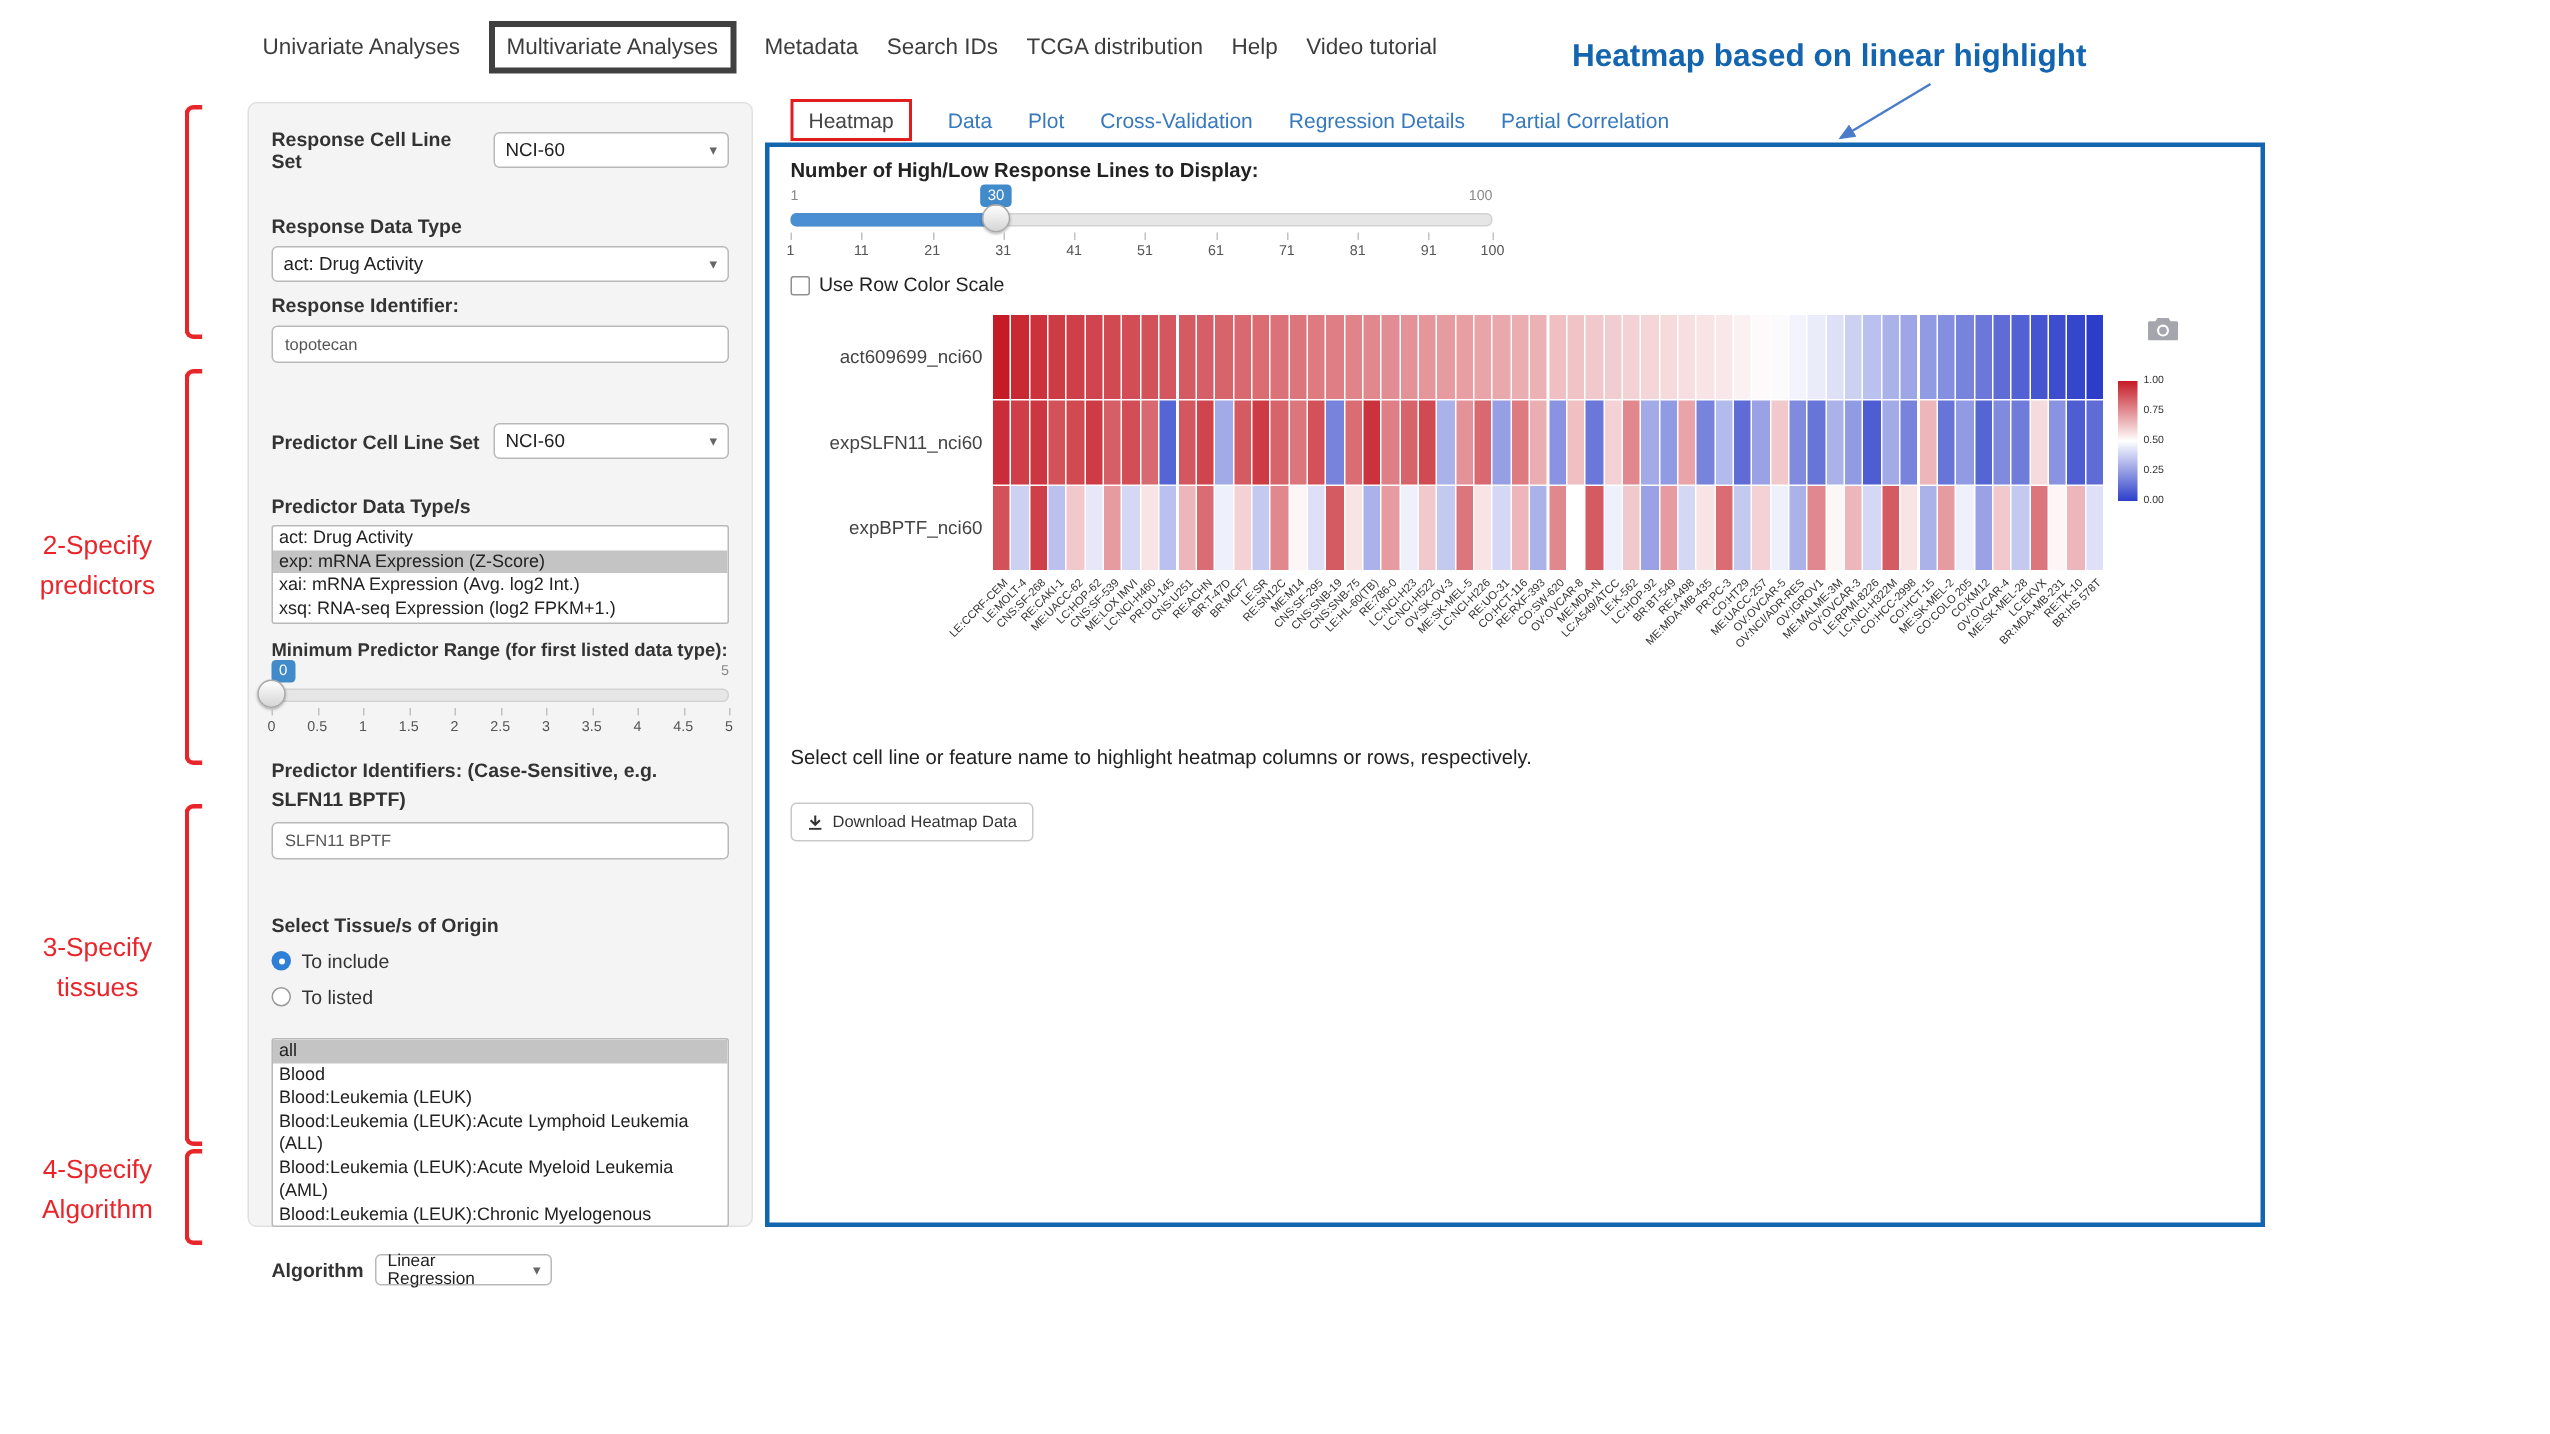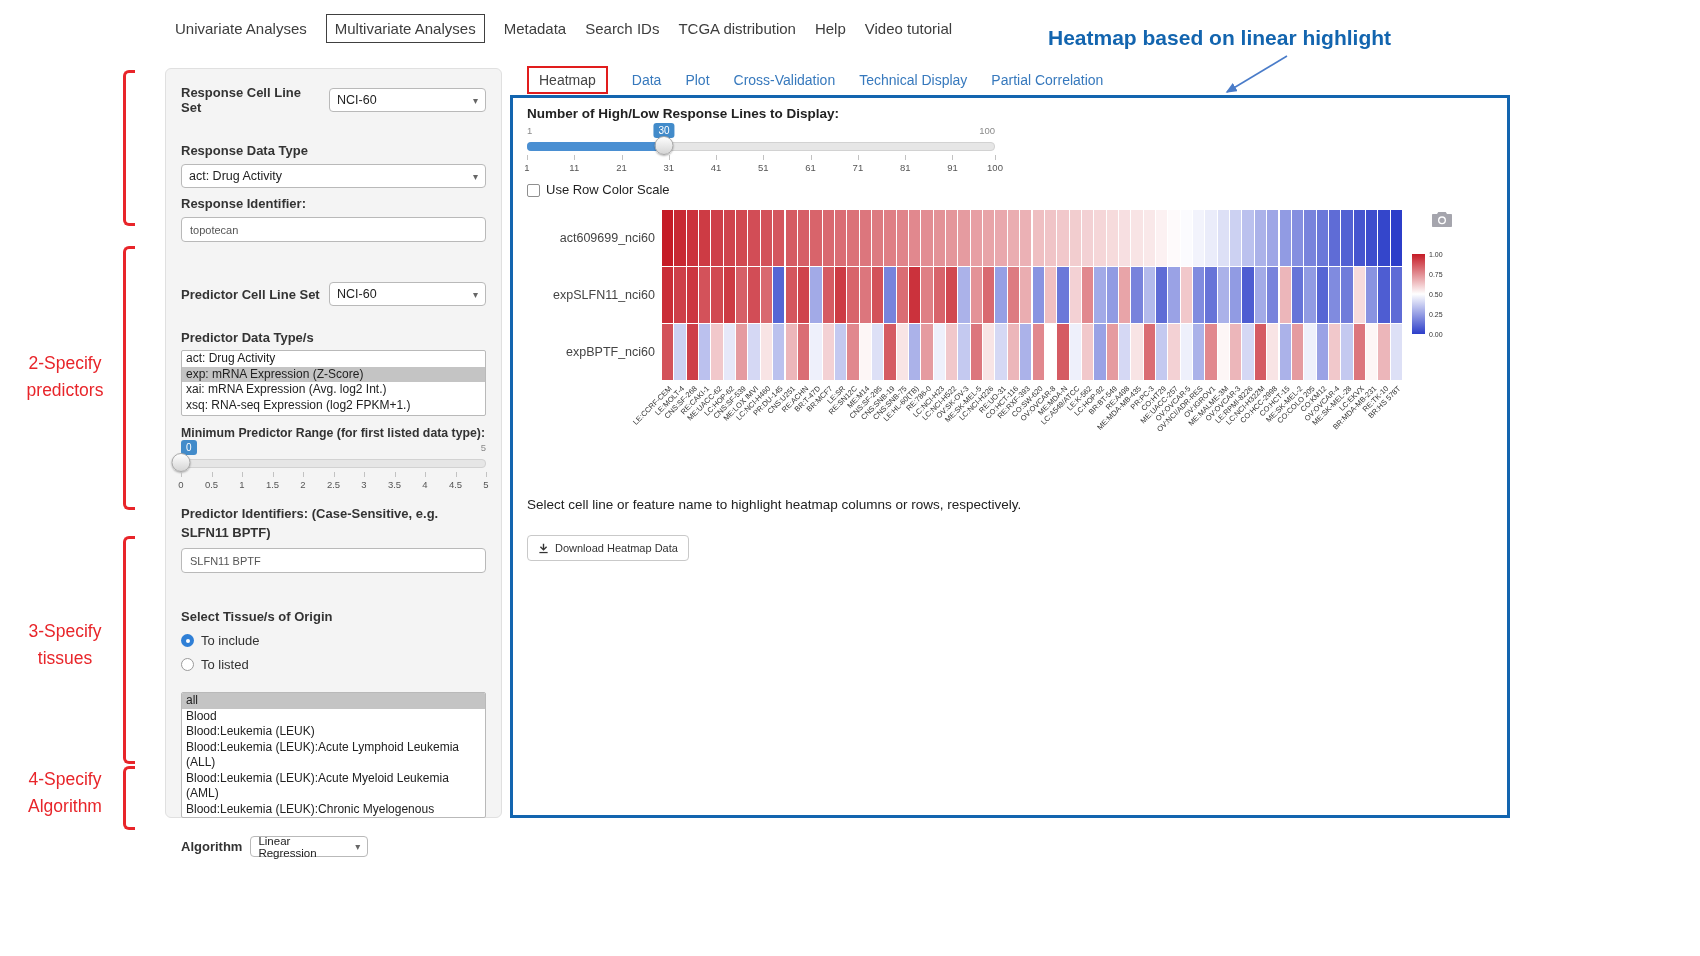--- a/index.html
+++ b/index.html
@@ -1,21 +1,21 @@
 <!DOCTYPE html>
 <html><head>
 <meta charset="utf-8">
 <style>
   html,body{margin:0;padding:0;background:#fff;font-family:"Liberation Sans",sans-serif;}
   .page{position:relative;width:1700px;height:956px;background:#fff;overflow:hidden;}
 
   
   .top-nav{position:absolute;left:175px;top:14px;display:flex;align-items:center;gap:19px;font-size:15px;color:#3d3d3d;}
   .nav-item{color:#3d3d3d;cursor:pointer;white-space:nowrap;}
-  .nav-item.boxed-red{border:1px solid #404040;padding:5px 8px;}
+  .nav-item.boxed-red{border:4px solid #404040;padding:5px 8px;}
 
   
   .anno-title{position:absolute;left:1048px;top:26px;font-size:21px;font-weight:bold;color:#1365af;}
   .anno-arrow{position:absolute;left:1205px;top:50px;}
   .side-label{position:absolute;width:118px;text-align:center;color:#e8252a;font-size:17.5px;font-weight:500;line-height:27px;white-space:pre-line;}
   .bracket{position:absolute;left:123px;width:12px;border:3px solid #e8252a;border-right:none;border-radius:6px 0 0 6px;box-sizing:border-box;}
 
   
   .form-panel{position:absolute;left:165px;top:68px;width:337px;height:750px;box-sizing:border-box;background:#f4f4f4;border:1px solid #e0e0e0;border-radius:6px;padding:12px 15px;}
   .flabel{font-weight:bold;font-size:13px;color:#333;}
@@ -203,21 +203,21 @@
         <span class="caret">▾</span>
       </div>
     </div>
   </aside>
 
   <div class="tabs" id="tabs">
       <a class="tab active boxed-red">Heatmap</a>
       <a class="tab">Data</a>
       <a class="tab">Plot</a>
       <a class="tab">Cross-Validation</a>
-      <a class="tab">Technical Display</a>
+      <a class="tab">Regression Details</a>
       <a class="tab">Partial Correlation</a>
     </div>
 
   <section class="main-panel">
     <div class="panel-slider-label">Number of High/Low Response Lines to Display:</div>
     <div class="slider" id="panel-slider">
         <div class="irs-line"></div>
         <div class="irs-fill" style="width: 29.2929%;"></div>
         <span class="irs-minmax" style="left: 0px;">1</span>
         <span class="irs-minmax" style="right: 0px;">100</span>

